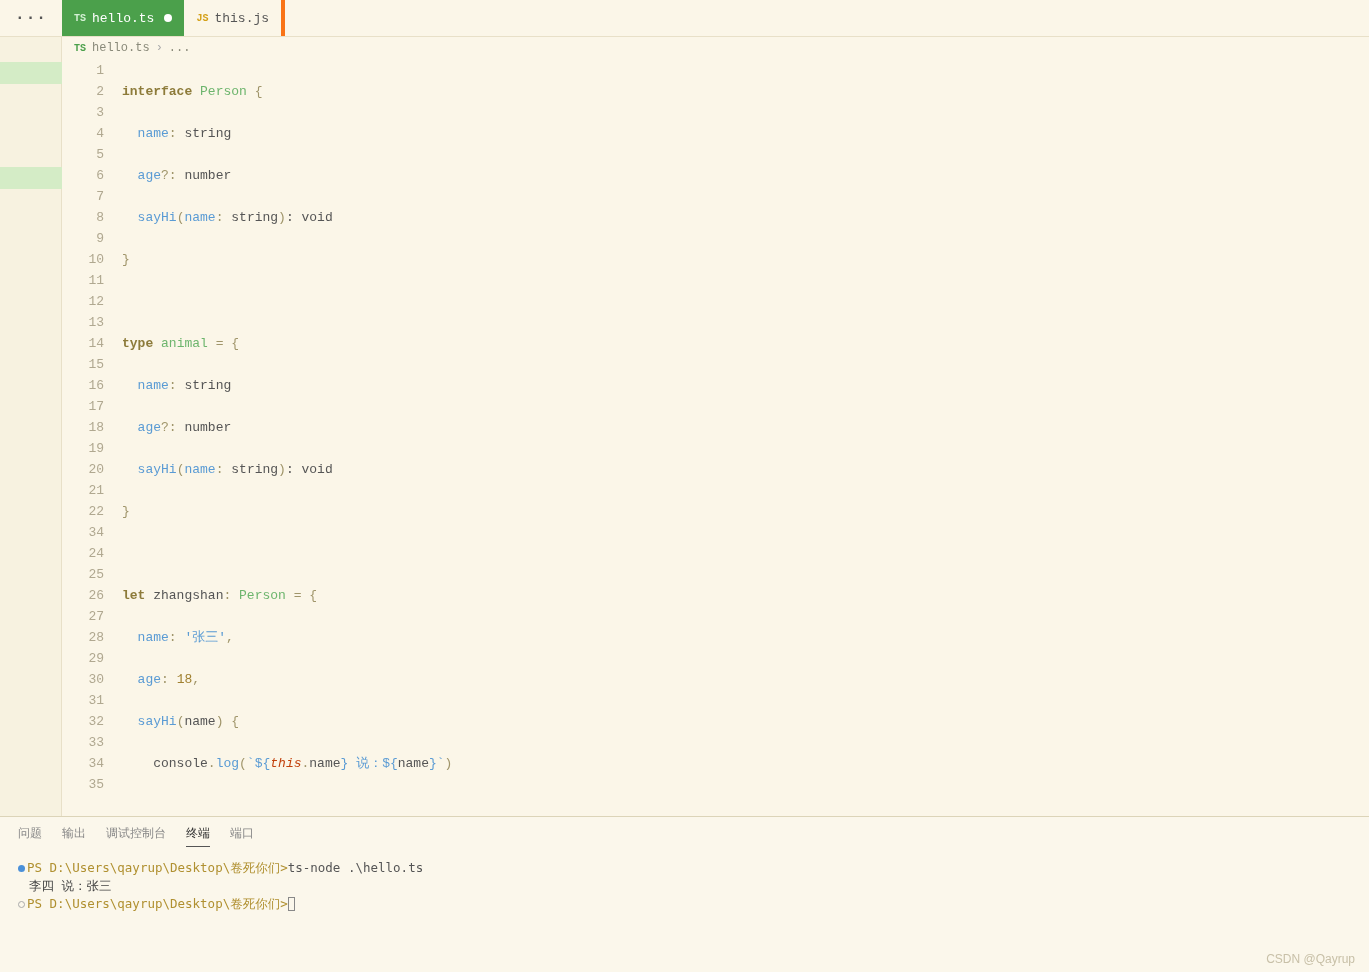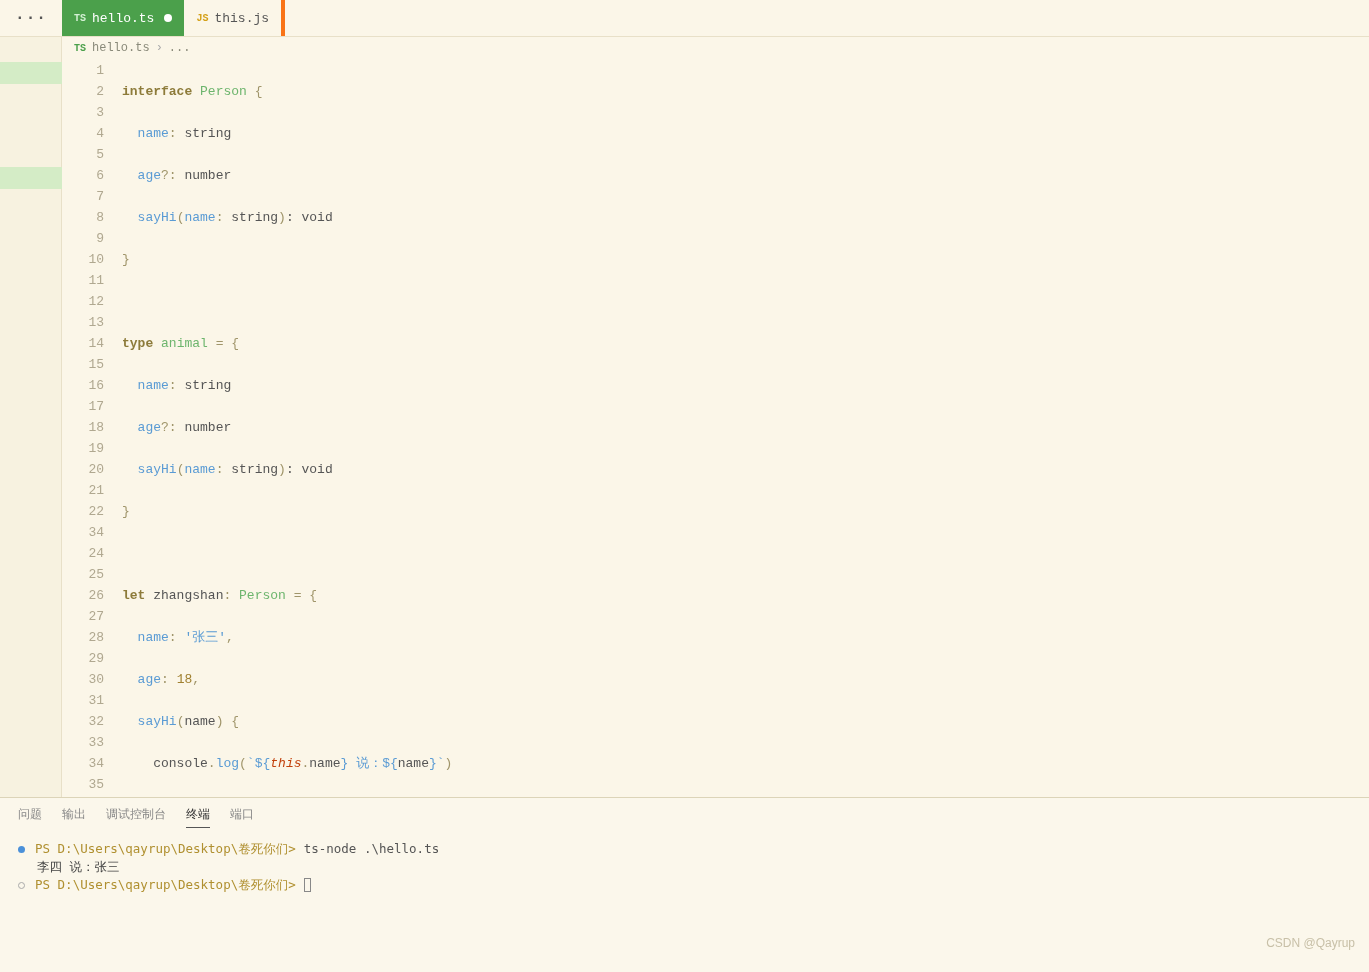--- a/index.html
+++ b/index.html
@@ -28,33 +28,33 @@
 .code { flex: 1; font-size: 13px; line-height: 21px; white-space: pre; color: #555; padding-top: 1px;}
 .kw { color: #8d7b3a; font-weight: bold; }
 .type { color: #6db56d; }
 .prop { color: #5a9bd4; }
 .fn { color: #5a9bd4; }
 .str { color: #5a9bd4; }
 .punct { color: #a0956a; }
 .var { color: #555; }
 .num { color: #a08030; }
 .thiskey { color: #c2410c; font-style: italic; }
-.panel { height: 175px; border-top: 1px solid #dcd4b8; background: #fbf7eb; display: flex; flex-direction: column; }
+.panel { height: 156px; border-top: 1px solid #dcd4b8; background: #fbf7eb; display: flex; flex-direction: column; }
 .panel-tabs { display: flex; gap: 20px; padding: 8px 18px 4px 18px; font-size: 12px; }
 .panel-tab { color: #888; cursor: pointer; padding-bottom: 4px; }
 .panel-tab.active { color: #333; border-bottom: 1px solid #555; }
 .terminal { flex: 1; padding: 8px 18px; font-size: 12.5px; color: #444; line-height: 18px; font-family: Consolas, monospace; }
-.term-line { display: flex; align-items: center; gap: 8px; }
+.term-line { display: flex; align-items: center; gap: 0; }
 .term-dot { width: 7px; height: 7px; border-radius: 50%; flex-shrink: 0; margin-right:2px;}
 .term-dot.blue { background: #4a90d9; }
 .term-dot.gray { border: 1px solid #aaa; }
 .term-path { color: #b09030; }
 .term-cmd { color: #555; }
 .term-cursor { display: inline-block; width: 7px; height: 14px; border: 1px solid #888; vertical-align: middle;}
-.watermark { position: absolute; bottom: 22px; right: 14px; font-size: 12px; color: #c8c0a8; font-family: sans-serif; }
+.watermark { position: absolute; bottom: 6px; right: 14px; font-size: 12px; color: #c8c0a8; font-family: sans-serif; }
 </style>
 </head>
 <body>
 
 <div class="container">
   <div class="top-area">
     <div class="menu-dots">···</div>
     <div class="tabs">
       <div class="tab active">
         <span class="tab-icon ts">TS</span>

